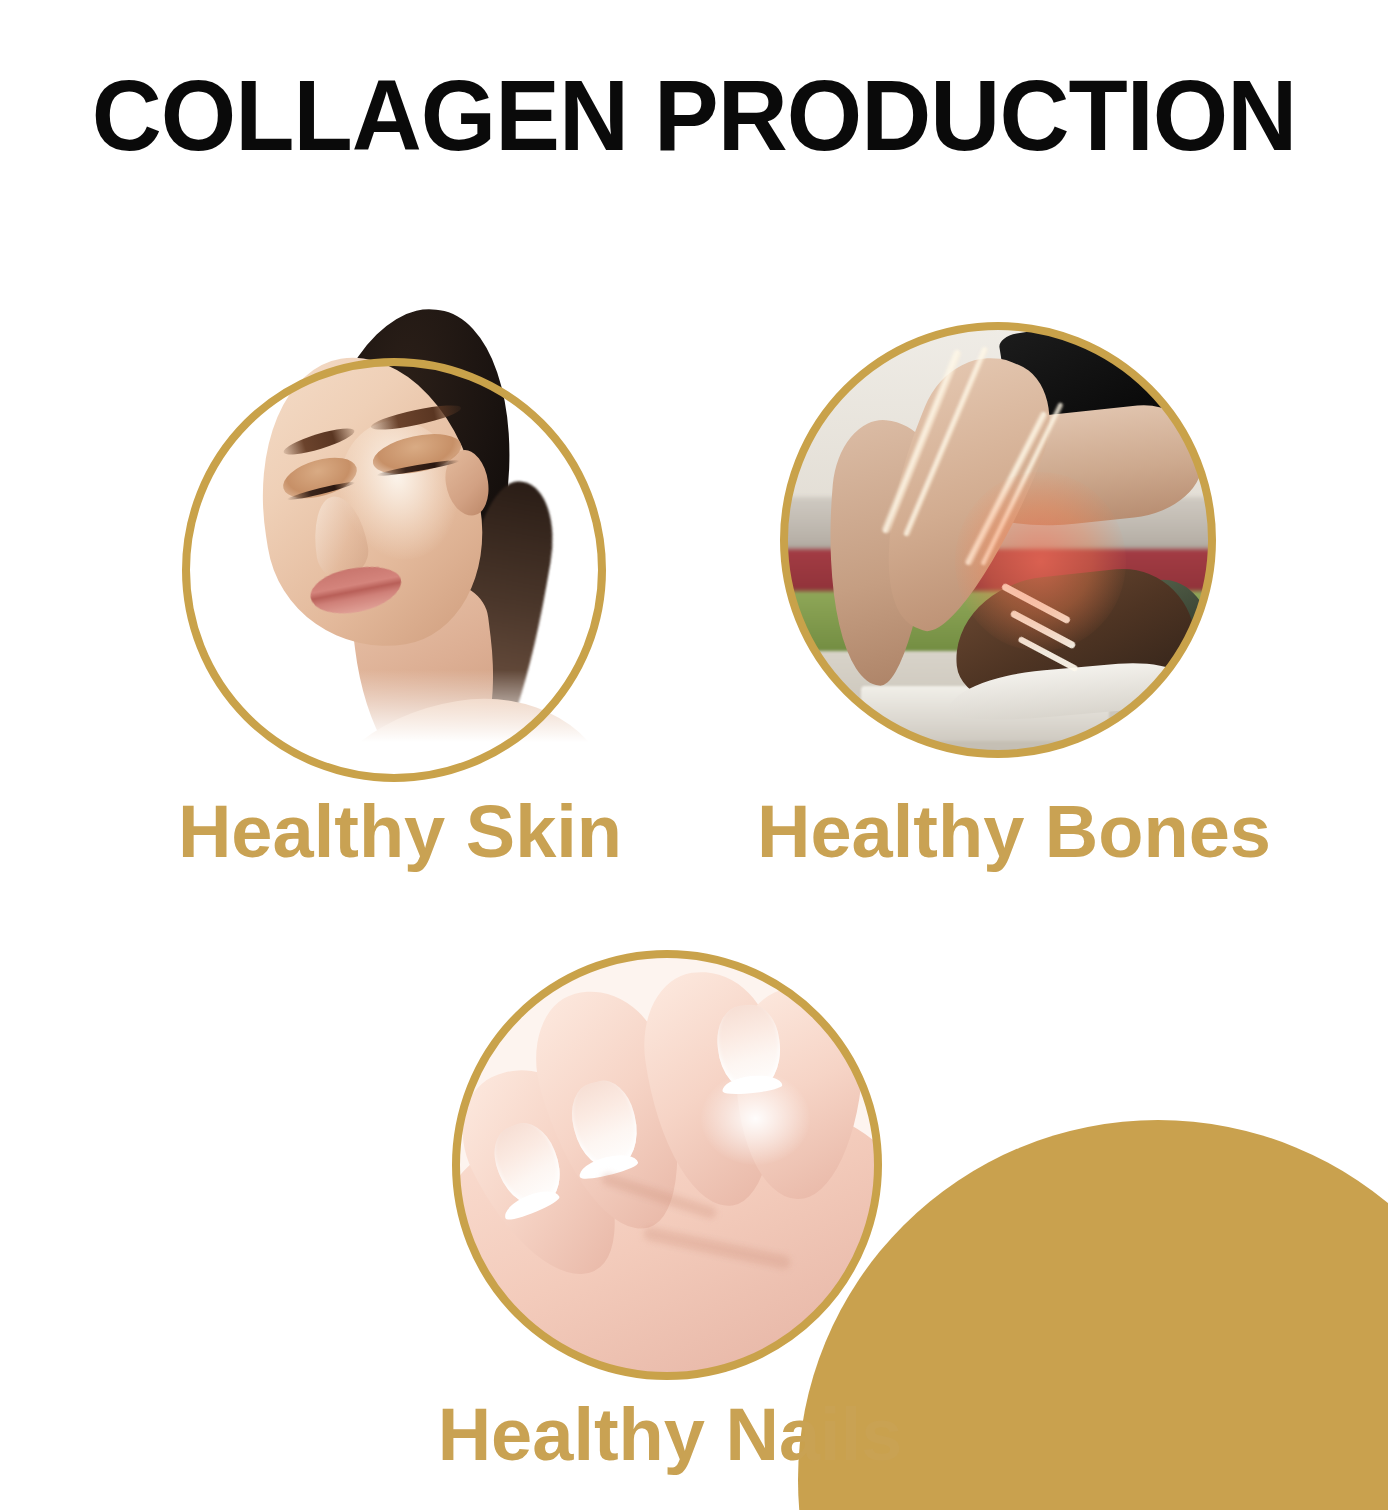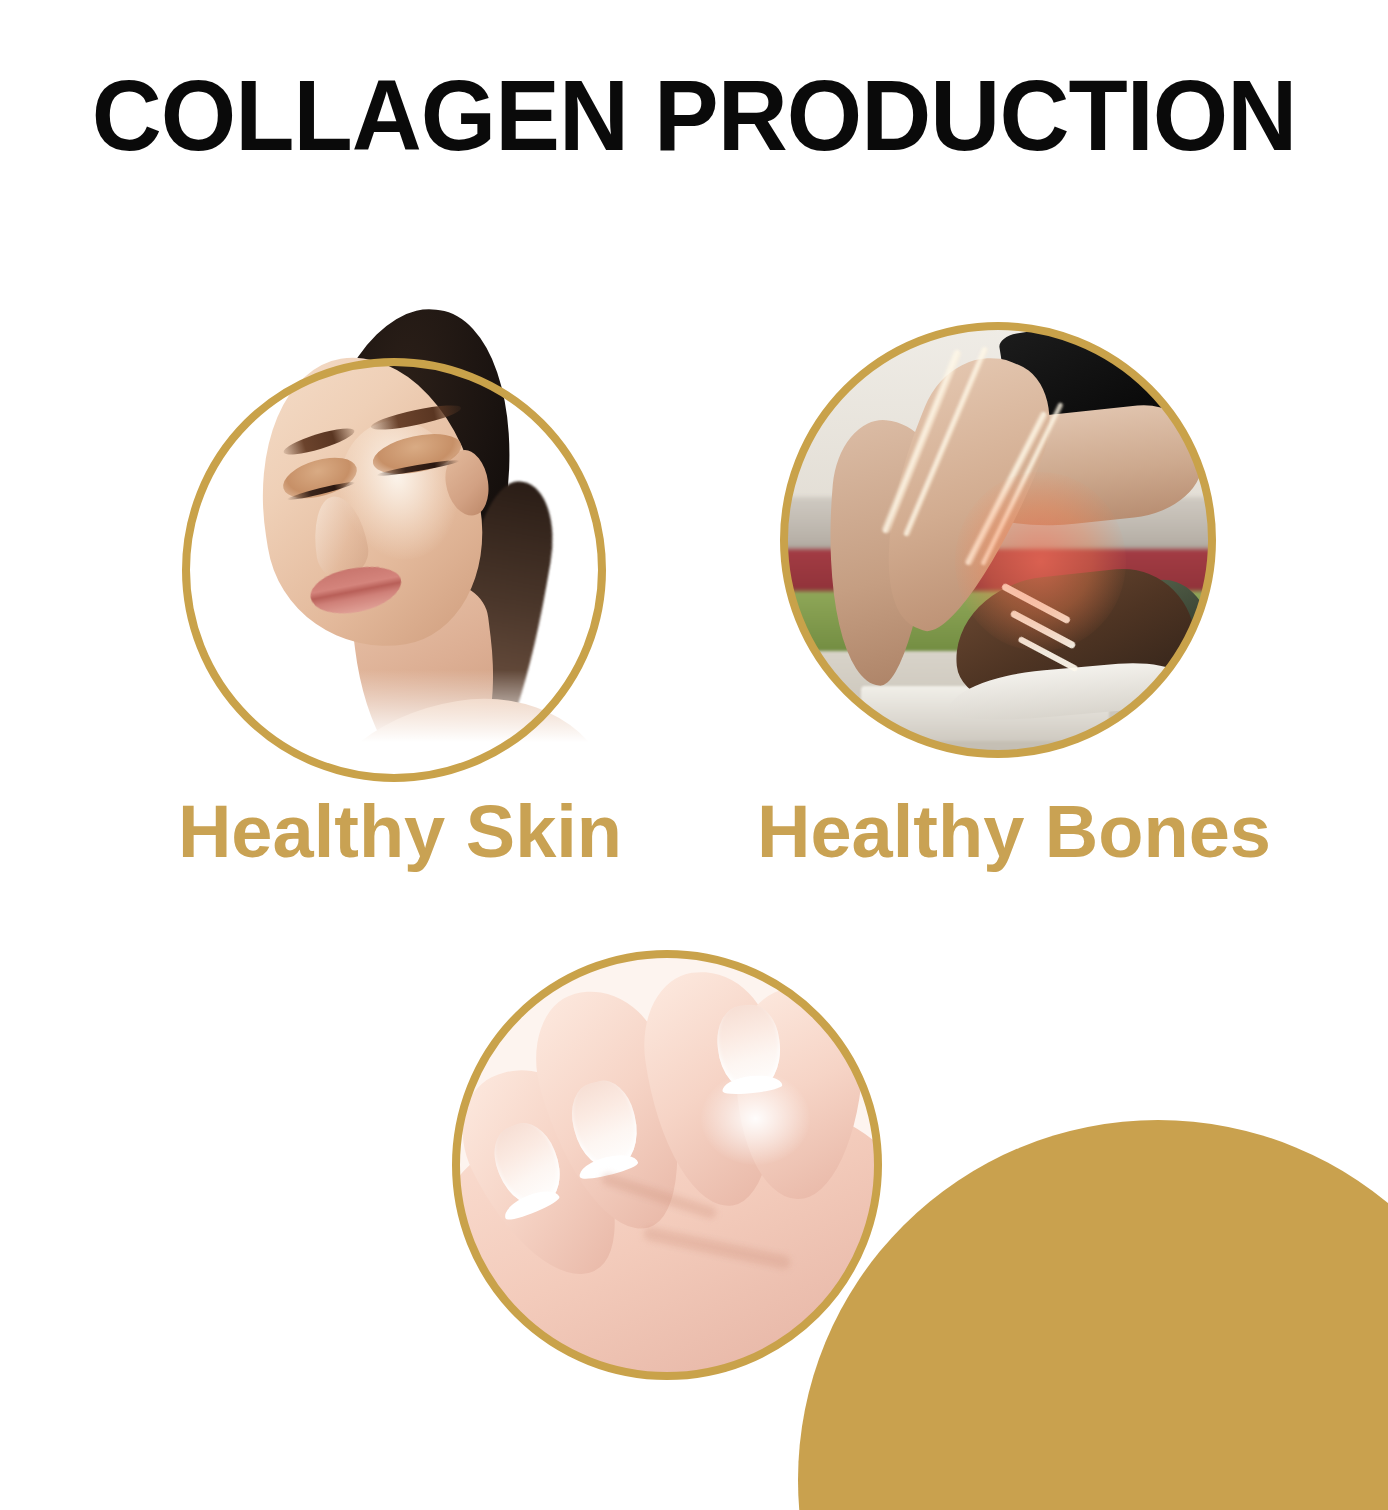--- a/index.html
+++ b/index.html
@@ -415,15 +415,16 @@
       <div class="nl-nail n3"></div>
       <div class="nl-tip t3"></div>
       <div class="nl-crease c1"></div>
       <div class="nl-crease c2"></div>
       <div class="nl-hilite"></div>
     </div>
   </div>
 
   <div class="benefit-ring" id="ring-nails"></div>
 
+  <div class="benefit-label" id="label-nails">Healthy Nails</div>
 </div>
 
 <div class="corner-blob"></div>
 
 </body></html>

